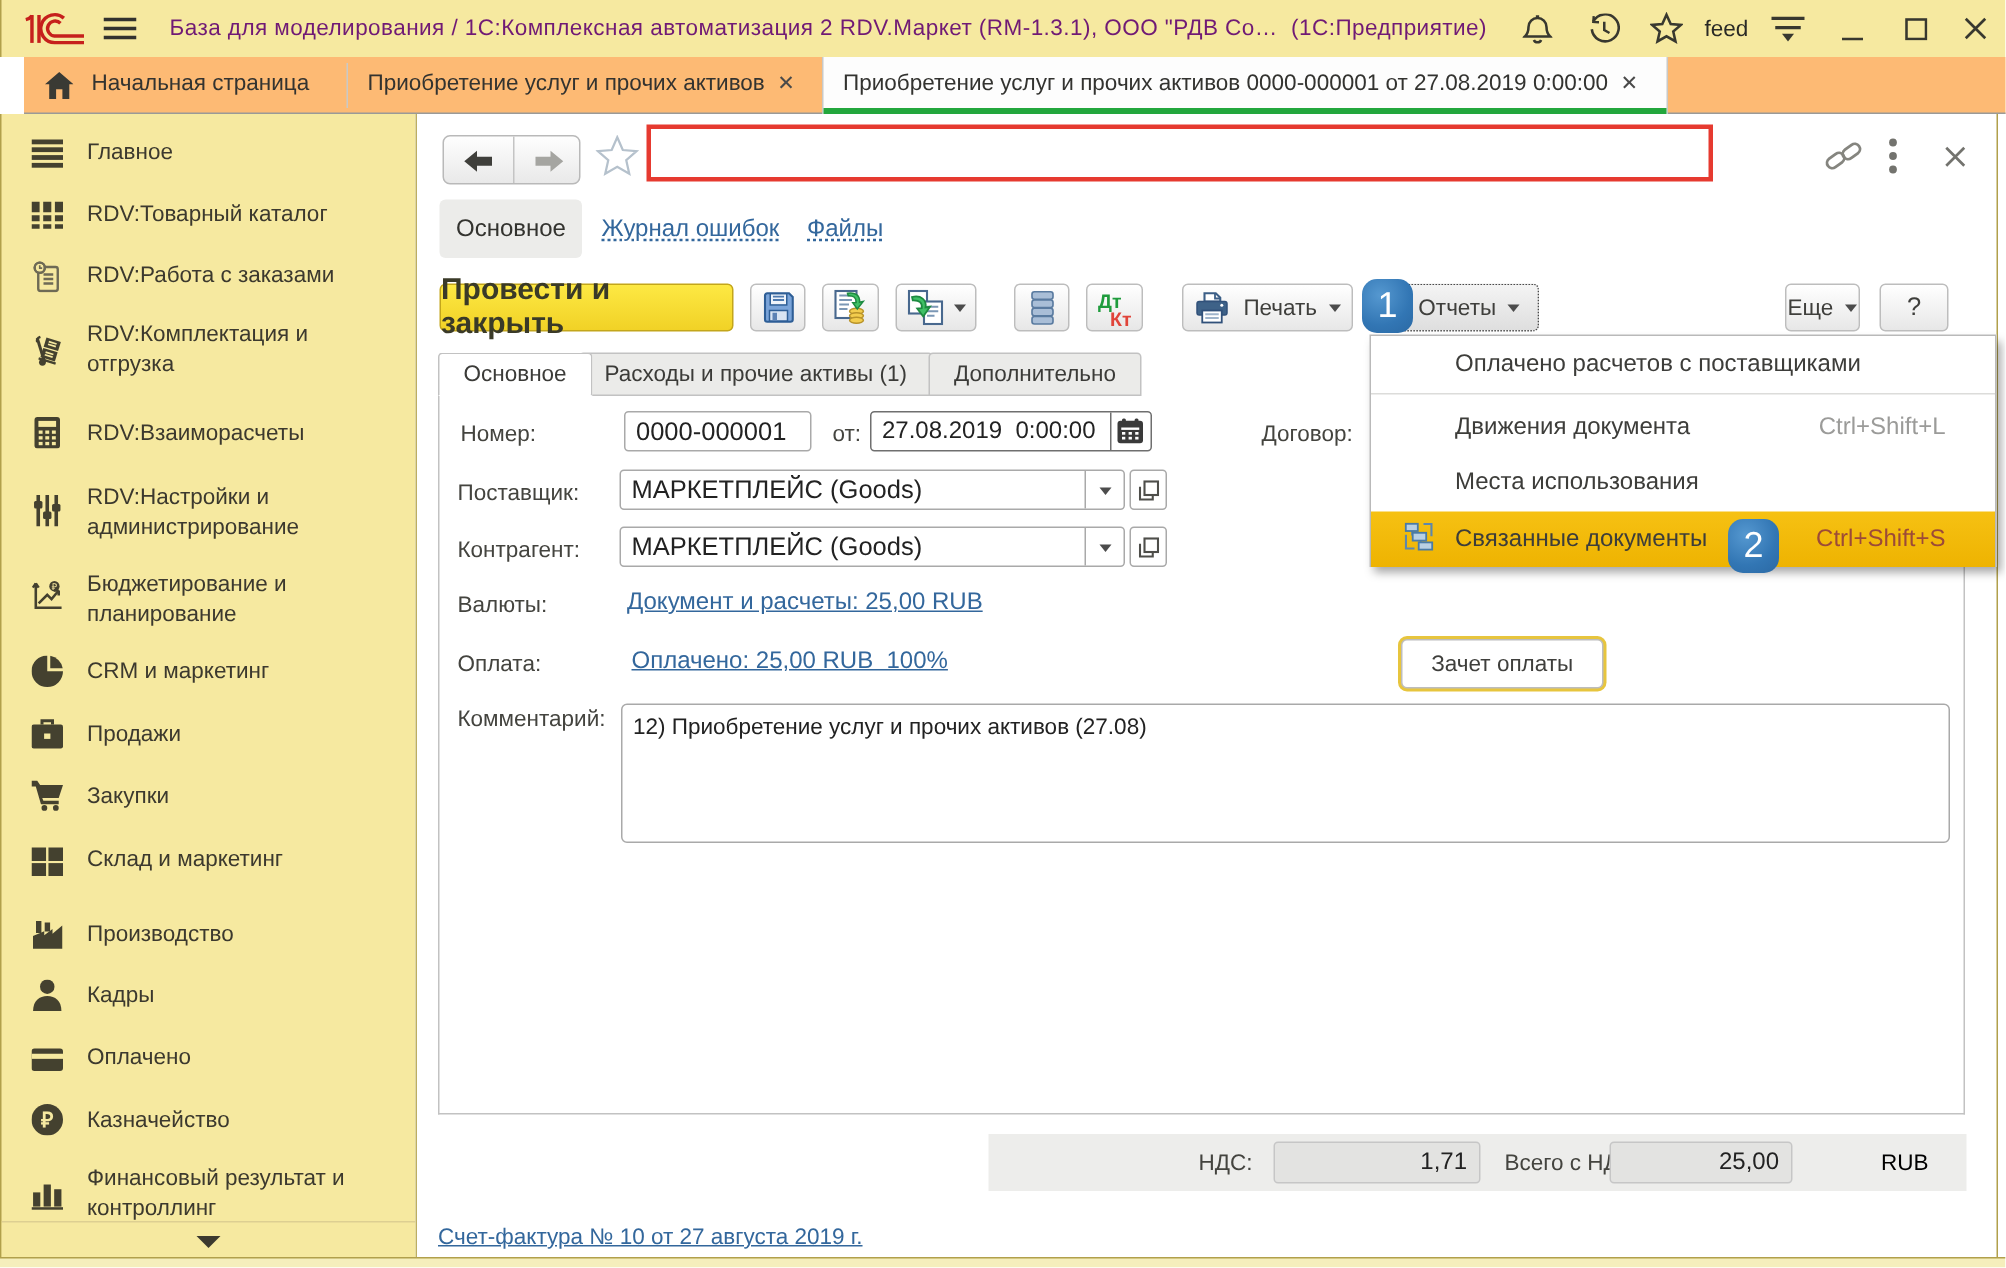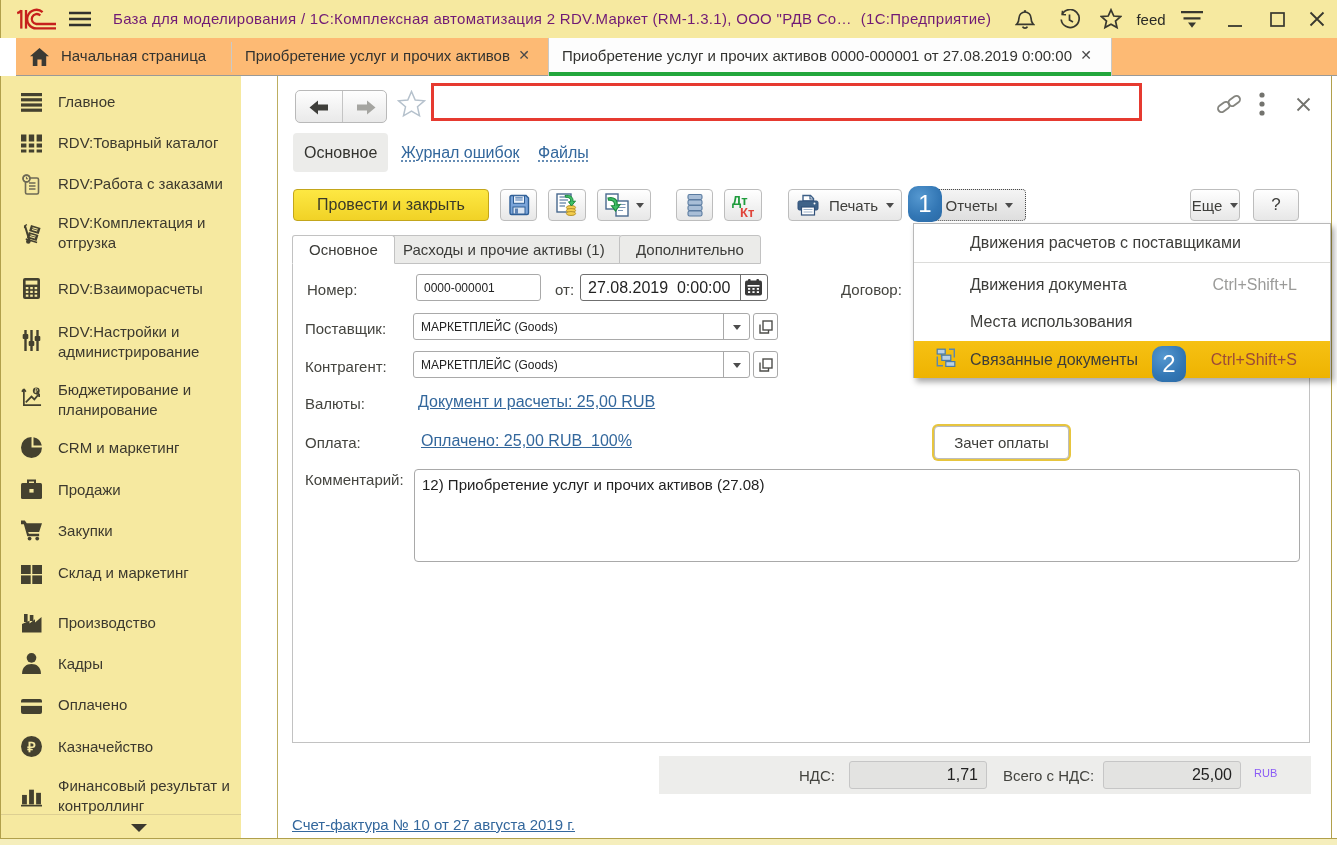--- a/index.html
+++ b/index.html
@@ -13,21 +13,21 @@
 
   
   #tabbar { position:absolute; left:16px; top:38px; width:1337px; height:38px; background:#fdba74; border-bottom:1px solid #9a9a98; }
   .tabsep { position:absolute; top:4px; height:30px; width:1px; background:#c9c9c7; }
   #acttab { position:absolute; left:532px; top:0px; width:564px; height:38px; background:#fdfdfd; border-left:1px solid #c9c9c7; border-right:1px solid #c9c9c7; }
   #acttab .grn { position:absolute; left:0; bottom:0; width:100%; height:4px; background:#23a73d; }
   .tabtxt { position:absolute; top:0; height:34px; display:flex; align-items:center; font-size:15px; color:#333330; white-space:nowrap; }
   .tabx { color:#4a4a4a; font-size:14px; }
 
   
-  #sidebar { position:absolute; left:0; top:76px; width:241px; height:762px; background:#f6e9a0; border-left:1px solid #b1a04b; overflow:hidden; }
+  #sidebar { position:absolute; left:0; top:76px; width:277px; height:762px; background:#f6e9a0; border-left:1px solid #b1a04b; overflow:hidden; }
   .sbitem { position:absolute; left:57px; width:210px; font-size:15px; color:#3c392e; line-height:20px; }
   .sbico { position:absolute; left:20px; width:21px; height:21px; }
 
   
   #content { position:absolute; left:277px; top:76px; width:1054px; height:762px; background:#fff; }
   
   #navbtns { position:absolute; left:18px; top:14px; width:92px; height:33px; border:1px solid #b9b9b9; border-radius:5px; background:linear-gradient(#fefefe,#e9e9e9); }
   #navbtns .mid { position:absolute; left:46px; top:0; width:1px; height:100%; background:#c4c4c4; }
   #doctitle { position:absolute; left:166px; top:14px; font-size:23px; letter-spacing:-0.2px; color:#111; white-space:nowrap; }
   #redrect { position:absolute; left:154px; top:7px; width:711px; height:38px; border:3px solid #e63a30; }
@@ -36,21 +36,21 @@
   #chipmain { left:16px; padding:0 11px; background:#ececea; border-radius:4px; color:#33332f; }
   a.dot { color:#33679c; text-decoration:underline; text-decoration-style:dotted; text-underline-offset:3px; }
   
   .btn { position:absolute; top:113px; height:32px; border:1px solid #bdbdbd; border-radius:4px; background:linear-gradient(#fff,#e7e7e7); display:flex; align-items:center; justify-content:center; font-size:15px; color:#3f3f3c; }
   .caret { width:0; height:0; border-left:4px solid transparent; border-right:4px solid transparent; border-top:5px solid #4c4c4c; display:inline-block; margin-left:8px; }
   
   .ptab { position:absolute; top:159px; height:29px; display:flex; align-items:center; padding:0 16px; font-size:15px; color:#3b3b38; border:1px solid #c2c2c2; border-radius:3px 3px 0 0; background:#ebebe9; }
   #pgbox { position:absolute; left:15px; top:187px; width:1018px; height:480px; border:1px solid #c2c2c2; border-top:none; }
   
   .lbl { position:absolute; font-size:15px; color:#44443f; white-space:nowrap; }
-  .inp { position:absolute; border:1px solid #a9a9a9; border-radius:3px; background:#fff; font-size:12px; color:#222; display:flex; align-items:center; padding-left:7px; white-space:nowrap; }
+  .inp { position:absolute; border:1px solid #a9a9a9; border-radius:3px; background:#fff; font-size:17px; color:#222; display:flex; align-items:center; padding-left:7px; white-space:nowrap; }
   a.sol { color:#33679c; text-decoration:underline; font-size:16px; white-space:nowrap; }
   
   #ndsstrip { position:absolute; left:382px; top:680px; width:652px; height:38px; background:#ededeb; }
   .ginp { position:absolute; border:1px solid #c6c6c6; border-radius:3px; background:#e3e3e1; font-size:16px; color:#222; display:flex; align-items:center; justify-content:flex-end; padding-right:8px; }
 
   
   #rightedge { position:absolute; left:1331px; top:76px; width:6px; height:762px; background:#fff; border-left:1px solid #b1a04b; }
   #bottomstrip { position:absolute; left:0; top:838px; width:1337px; height:7px; background:#f5eebc; border-top:1px solid #b1a04b; }
 
   
@@ -356,21 +356,21 @@
     </svg>
 
   <div class="navlnk" id="chipmain">Основное</div>
   <div class="navlnk" style="left:124px">
       <a class="dot">Журнал ошибок</a>
     </div>
   <div class="navlnk" style="left:261px">
       <a class="dot">Файлы</a>
     </div>
 
-  <div class="btn" style="left:16px;width:196px;background:linear-gradient(#fde843,#f1d226);border-color:#c3a61b;color:#3a3a28;font-weight:normal;font-size:16px">Провести и закрыть</div>
+  <div class="btn" style="left:16px;width:196px;background:linear-gradient(#fde843,#f1d226);border-color:#c3a61b;color:#3a3a28;font-weight:bold;font-size:20px">Провести и закрыть</div>
   <div class="btn" style="left:223px;width:37px">
       <svg width="24" height="24" viewBox="0 0 24 24">
         <path d="M3 4 a1.5 1.5 0 0 1 1.5 -1.5 H19 L21.5 5 V20 a1.5 1.5 0 0 1 -1.5 1.5 H4.5 A1.5 1.5 0 0 1 3 20 Z" fill="#7aa4d9" stroke="#2e5e96" stroke-width="1.4"></path>
         <rect x="6.5" y="2.8" width="11" height="7.5" fill="#eef3fa" stroke="#2e5e96" stroke-width="1"></rect>
         <path d="M8.3 4.8 H15.7 M8.3 7 H15.7" stroke="#4d79ae" stroke-width="1.2"></path>
         <rect x="6" y="14" width="12" height="7" fill="#d9e4f2" stroke="#2e5e96" stroke-width="1"></rect>
         <rect x="8" y="15.5" width="3" height="5.5" fill="#5c82b4"></rect>
       </svg>
     </div>
   <div class="btn" style="left:271px;width:38px">
@@ -482,33 +482,33 @@
   <a class="sol abs" style="left:144px;top:356px">Оплачено: 25,00 RUB&nbsp; 100%</a>
   <div class="btn" style="left:657px;top:350px;width:135px;height:33px;background:#fff;box-shadow:0 0 0 2px #e7c53e">Зачет оплаты</div>
 
   <div class="lbl" style="left:28px;top:395px">Комментарий:</div>
   <div class="inp" style="left:137px;top:393px;width:886px;height:93px;align-items:flex-start;padding-top:6px;font-size:15px;border-radius:4px">12) Приобретение услуг и прочих активов (27.08)</div>
 
   <div id="ndsstrip"></div>
   <div class="lbl" style="left:522px;top:691px">НДС:</div>
   <div class="ginp" style="left:572px;top:685px;width:138px;height:28px">1,71</div>
   <div class="lbl" style="left:726px;top:691px">Всего с НДС:</div>
-  <div class="ginp" style="left:826px;top:685px;width:138px;height:28px">25,00</div>
-  <div class="lbl" style="left:977px;top:691px;font-size:11px;color:#8b5cf6">RUB</div>
+  <div class="ginp" style="left:796px;top:685px;width:122px;height:28px">25,00</div>
+  <div class="lbl" style="left:977px;top:691px;font-size:15px;color:#000000">RUB</div>
   <a class="sol abs" style="left:15px;top:740px;font-size:15px">Счет-фактура № 10 от 27 августа 2019 г.</a>
 </div>
 
 <div id="rightedge"></div>
 <div style="position:absolute;left:277px;top:76px;width:1px;height:762px;background:#bdae61"></div>
 <div id="bottomstrip"></div>
 
 <div id="menu">
   <div id="mhl"></div>
   <div class="mrow" style="top:0;height:38px">
-      <span class="mtxt">Движения расчетов с поставщиками</span>
+      <span class="mtxt">Оплачено расчетов с поставщиками</span>
     </div>
   <div style="position:absolute;left:0;top:38px;width:100%;height:1px;background:#dcdcda"></div>
   <div class="mrow" style="top:41px;height:40px">
       <span class="mtxt">Движения документа</span>
       <span class="msc">Ctrl+Shift+L</span>
     </div>
   <div class="mrow" style="top:79px;height:38px">
       <span class="mtxt">Места использования</span>
     </div>
   <div class="mrow" style="top:117px;height:37px">

